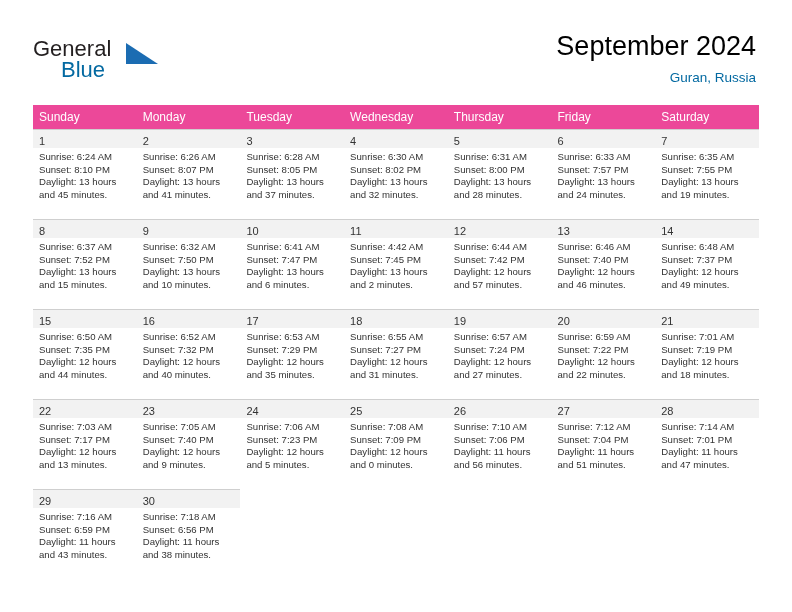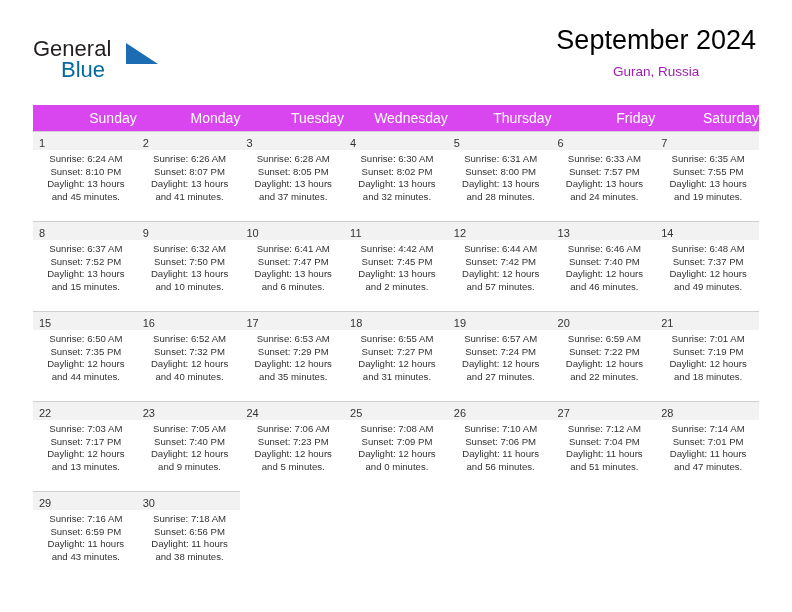--- a/index.html
+++ b/index.html
@@ -56,52 +56,52 @@
     left: 93px;
     top: 7px;
     width: 0;
     height: 0;
     border-left: 32px solid #1b6cb2;
     border-top: 21px solid transparent;
   }
   .title-block {
     position: absolute;
     right: 36px;
-    top: 24px;
-    text-align: center;
+    top: 30px;
+    text-align: right;
   }
   .cal-title {
     font-size: 27px;
     color: #000000;
     line-height: 32px;
     white-space: nowrap;
   }
   .cal-subtitle {
     font-size: 13.5px;
-    color: #a21caf;
+    color: #0369a1;
     line-height: 20px;
     margin-top: 6px;
     white-space: nowrap;
   }
 
   
   .calendar {
     position: absolute;
     left: 33px;
     top: 105px;
     width: 726px;
     border-collapse: collapse;
     table-layout: fixed;
   }
   .calendar th {
-    background: #d946ef;
+    background: #ec4899;
     color: #ffffff;
-    font-size: 14px;
+    font-size: 12px;
     font-weight: normal;
-    text-align: right;
+    text-align: left;
     padding: 5px 0 5px 6px;
     height: 11px;
     border: none;
   }
   .calendar td {
     vertical-align: top;
     padding: 0;
     border: none;
     width: 103.71px;
     height: 90px;
@@ -120,21 +120,20 @@
     padding: 1px 0 0 6px;
     box-sizing: border-box;
   }
   .daynum {
     font-size: 11px;
     color: #333333;
     line-height: 16px;
   }
   .cell-lines {
     padding: 3px 4px 0 6px;
-    text-align: center;
   }
   .cell-line {
     font-size: 9.6px;
     line-height: 12.6px;
     color: #333333;
     white-space: nowrap;
   }
   .empty-cell {
     height: 90px;
     border-top: 1px solid #ffffff;

